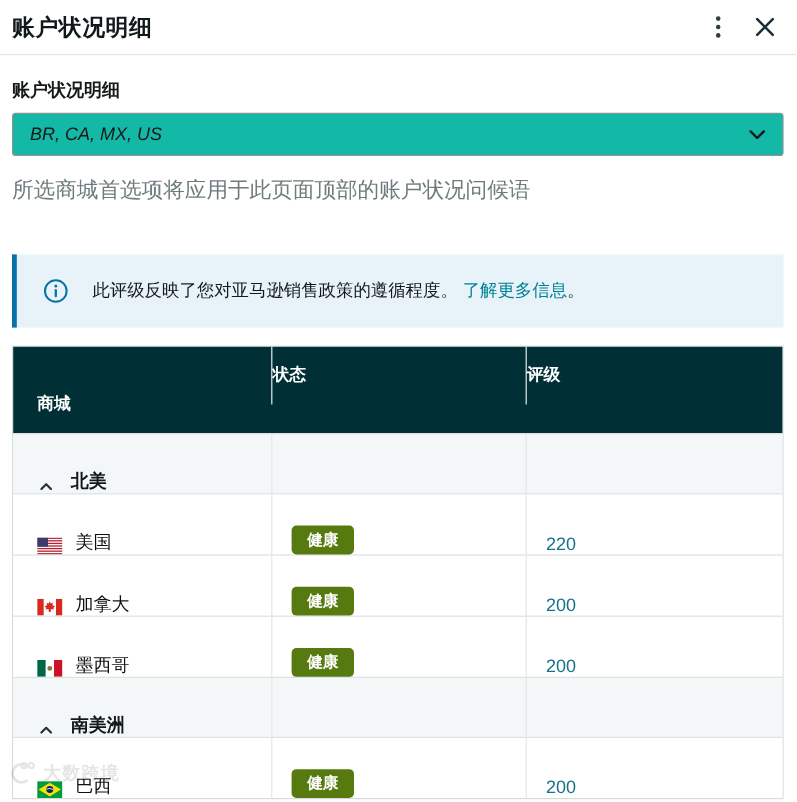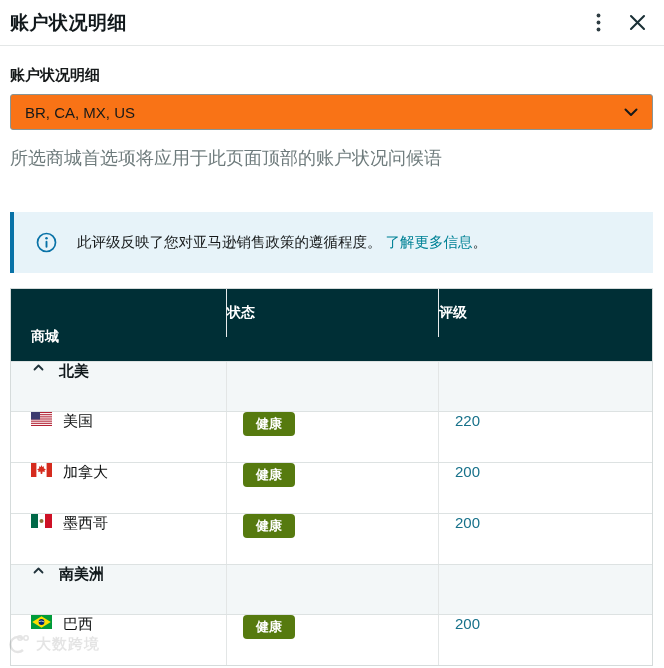--- a/index.html
+++ b/index.html
@@ -9,39 +9,39 @@
 
   
   .modal-header { height:46px; display:flex; align-items:center; justify-content:space-between; padding:0 16px 0 10px; border-bottom:1px solid #E4E7E7; }
   .modal-title { font-size:19px; font-weight:700; color:#11181B; letter-spacing:.5px; }
   .header-actions { display:flex; align-items:center; gap:24px; }
   .icon-btn { background:none; border:none; cursor:pointer; padding:2px; display:flex; align-items:center; justify-content:center; }
 
   
   .content { padding:0 11px 0 10px; }
   .selector-label { margin-top:20px; font-size:15px; font-weight:700; color:#16191A; }
-  .select-box { margin-top:9px; height:36px; border:1px solid #889595; border-radius:3px; display:flex; align-items:center; justify-content:space-between; padding:0 14px; cursor:pointer; background:#f97316; }
+  .select-box { margin-top:9px; height:36px; border:1px solid #889595; border-radius:3px; display:flex; align-items:center; justify-content:space-between; padding:0 14px; cursor:pointer; background:#14b8a6;font-style:italic; }
   .select-value { font-size:15px; color:#16191A; }
   .helper-text { margin-top:16px; font-size:18px; color:#6E7B7C; }
 
   
   .banner { margin-top:42px; height:61px; background:#E7F3F9; border-left:4px solid #0972A7; display:flex; align-items:center; padding:0 16px 0 22px; gap:20px; }
   .banner-text { font-size:14.5px; color:#16191A; }
   .banner-link { color:#008296; text-decoration:none; cursor:pointer; }
 
   
   .mk-table { margin-top:15px; border:1px solid #D5DBDB; }
   .t-row { display:grid; grid-template-columns:215px 212px 1fr; }
   .th-row { background:#002F36; }
   .th { height:48px; display:flex; align-items:center; color:#fff; font-size:14px; font-weight:700; }
   .th:first-child { padding-left:20px;margin-top:24px; }
   .th + .th { border-left:1px solid rgba(255,255,255,.9); }
   .b-row { border-top:1px solid #DDE2E2; background:#fff; }
   .b-row.group { background:#F3F7F8; }
-  .td { height:49px; display:flex; align-items:flex-start; padding-left:16px; }
+  .td { height:49px; display:flex; align-items:flex-end; padding-left:16px; }
   .td:first-child { padding-left:20px; }
   .td + .td { border-left:1px solid #E3E6E6; }
   .row-data .td { height:50px; }
   .group-label { font-size:15px; font-weight:700; color:#10181B; }
   .collapse-btn { background:none; border:none; cursor:pointer; margin-right:13px; display:flex; align-items:center; padding:2px; }
   .flag { width:21px; height:14px; margin-right:11px; flex:0 0 auto; box-shadow:0 0 0 1px rgba(0,0,0,.12) inset; border-radius:1px; }
   .country { font-size:15px; color:#0F1111; }
   .badge { background:#567A0F; color:#fff; font-size:13px; font-weight:700; padding:4px 13px; border-radius:4px; line-height:1.2; }
   .rating { font-size:15px; color:#17718A; text-decoration:none; cursor:pointer; }
 

